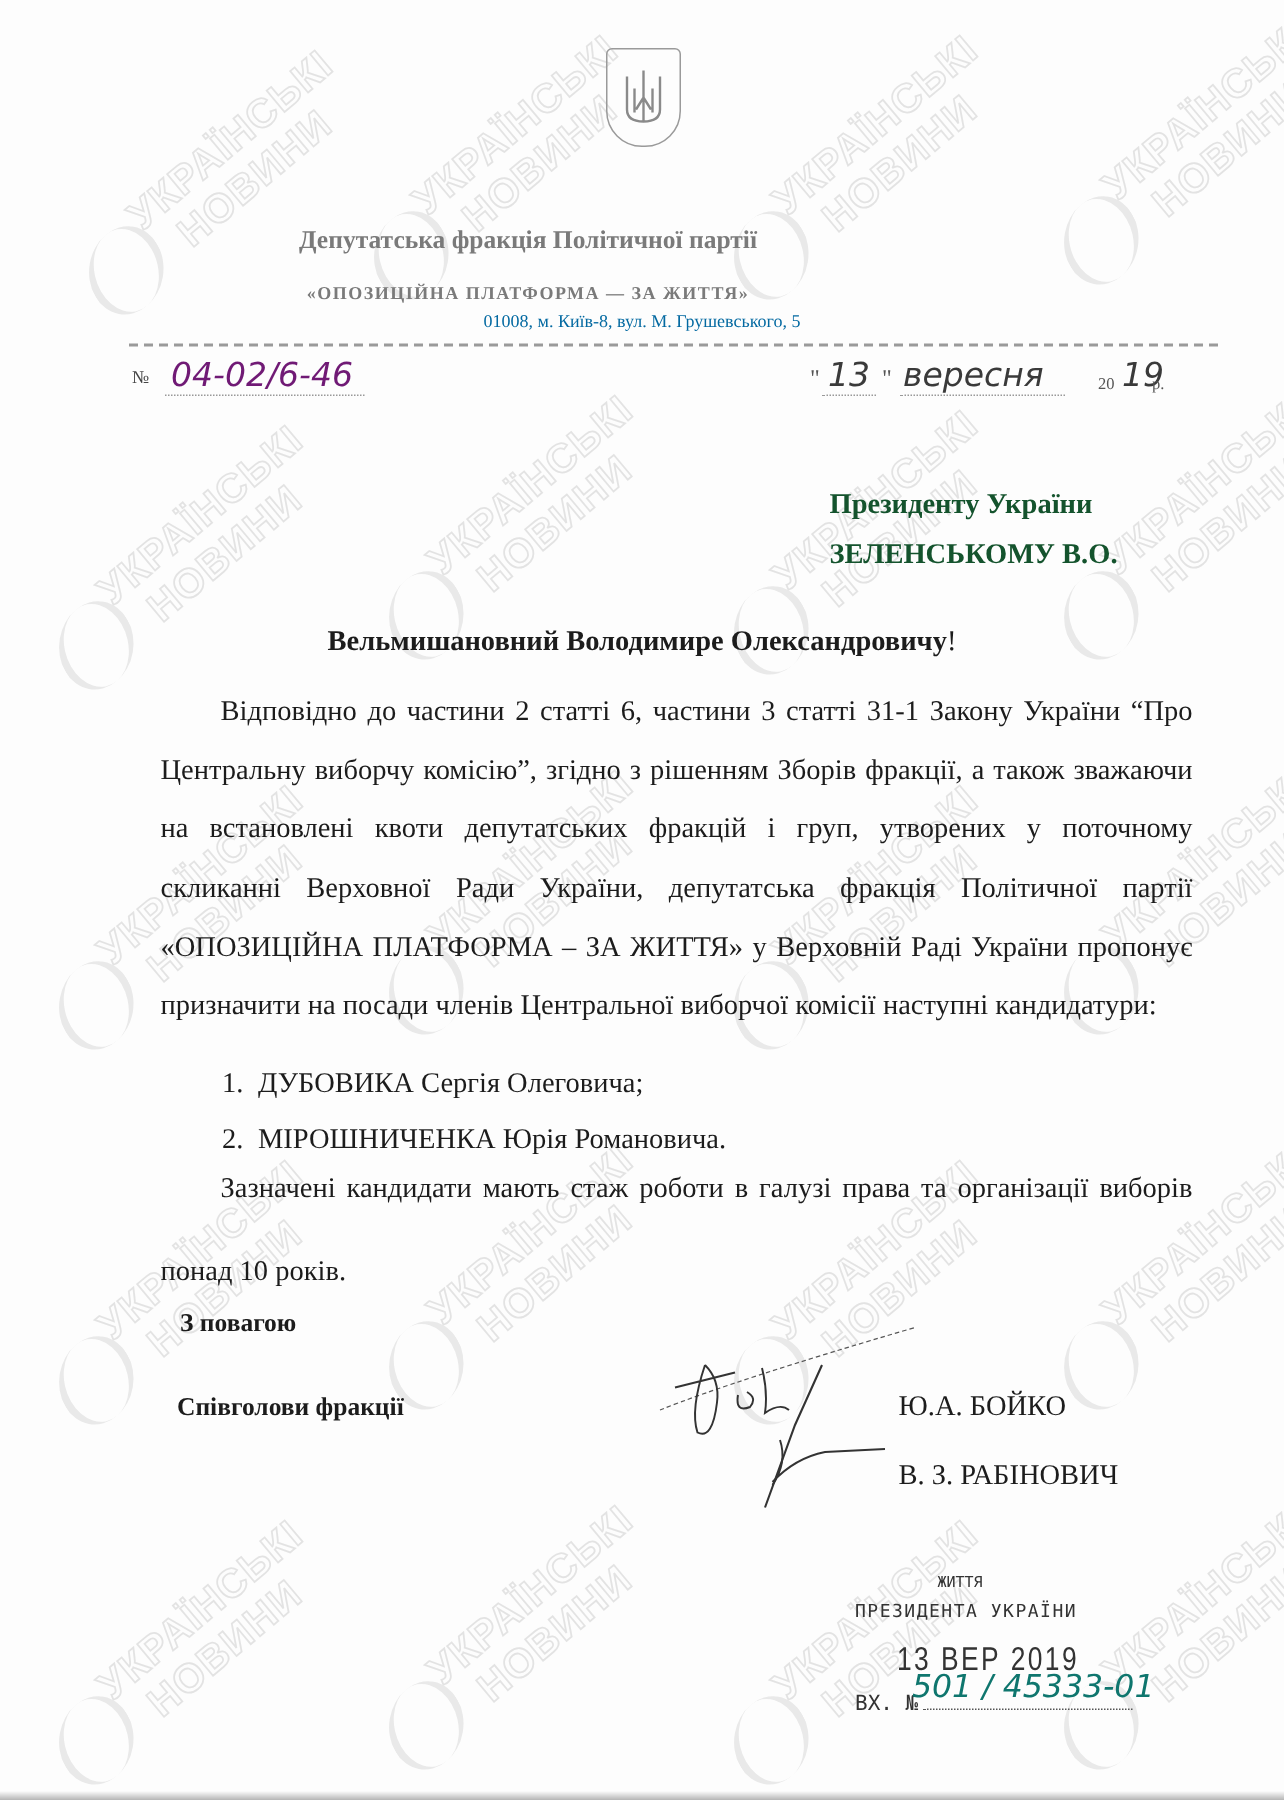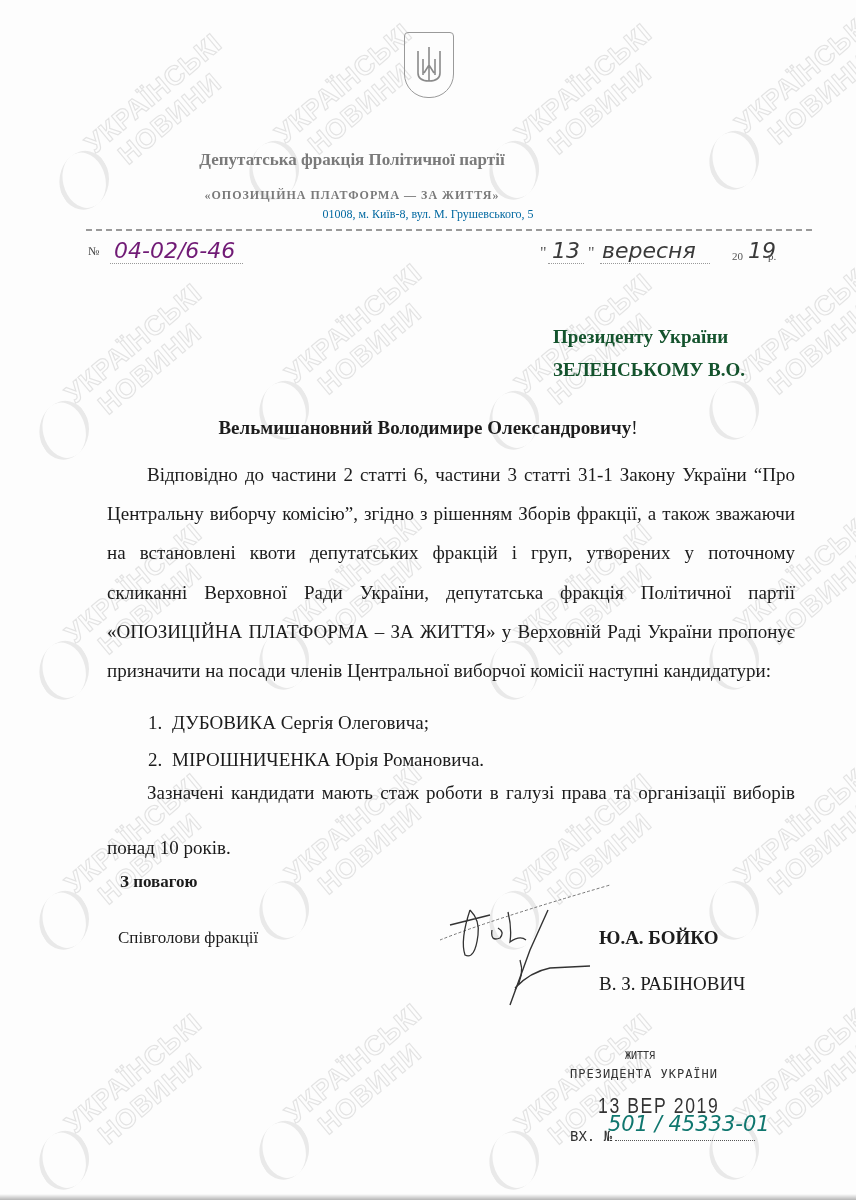--- a/index.html
+++ b/index.html
@@ -93,22 +93,22 @@
   }
   .list { position: absolute; left: 148px; top: 704px; font-size: 19px; line-height: 37px; }
   .list .num { display: inline-block; width: 24px; }
   .closing-para {
     position: absolute; left: 107px; width: 688px; top: 765px;
     font-size: 19px; line-height: 55px; text-align: justify; text-indent: 40px;
   }
 
   
   .regards { position: absolute; left: 120px; top: 872px; font-weight: bold; font-size: 17px; }
-  .role { position: absolute; left: 118px; top: 928px; font-weight: normal; font-size: 17px; }
-  .signer1 { position: absolute; left: 599px; top: 927px; font-weight: bold; font-size: 19px; text-align: center; }
+  .role { position: absolute; left: 118px; top: 928px; font-weight: bold; font-size: 17px; }
+  .signer1 { position: absolute; left: 599px; top: 927px; font-weight: normal; font-size: 19px; text-align: center; }
   .signer2 { position: absolute; left: 599px; top: 973px; font-weight: normal; font-size: 19px; }
   .signature { position: absolute; left: 430px; top: 880px; width: 180px; height: 130px; }
 
   
   .stamp { position: absolute; left: 570px; top: 1050px; font-family: "DejaVu Sans Mono", monospace; color: #333; }
   .stamp-l1 { position: absolute; left: 55px; top: 0; font-size: 10px; }
   .stamp-l2 { position: absolute; left: 0; top: 17px; font-size: 12px; letter-spacing: 1px; white-space: nowrap; }
   .stamp-date { position: absolute; left: 28px; top: 43px; font-family: "Liberation Sans", sans-serif; font-size: 22px; letter-spacing: 2px; transform: scaleX(0.8); transform-origin: left; white-space: nowrap; }
   .stamp-in { position: absolute; left: 0; top: 78px; font-size: 14px; white-space: nowrap; }
   .stamp-in-dots { display:inline-block; width: 140px; border-bottom: 1px dotted #555; margin-left: 3px; }

